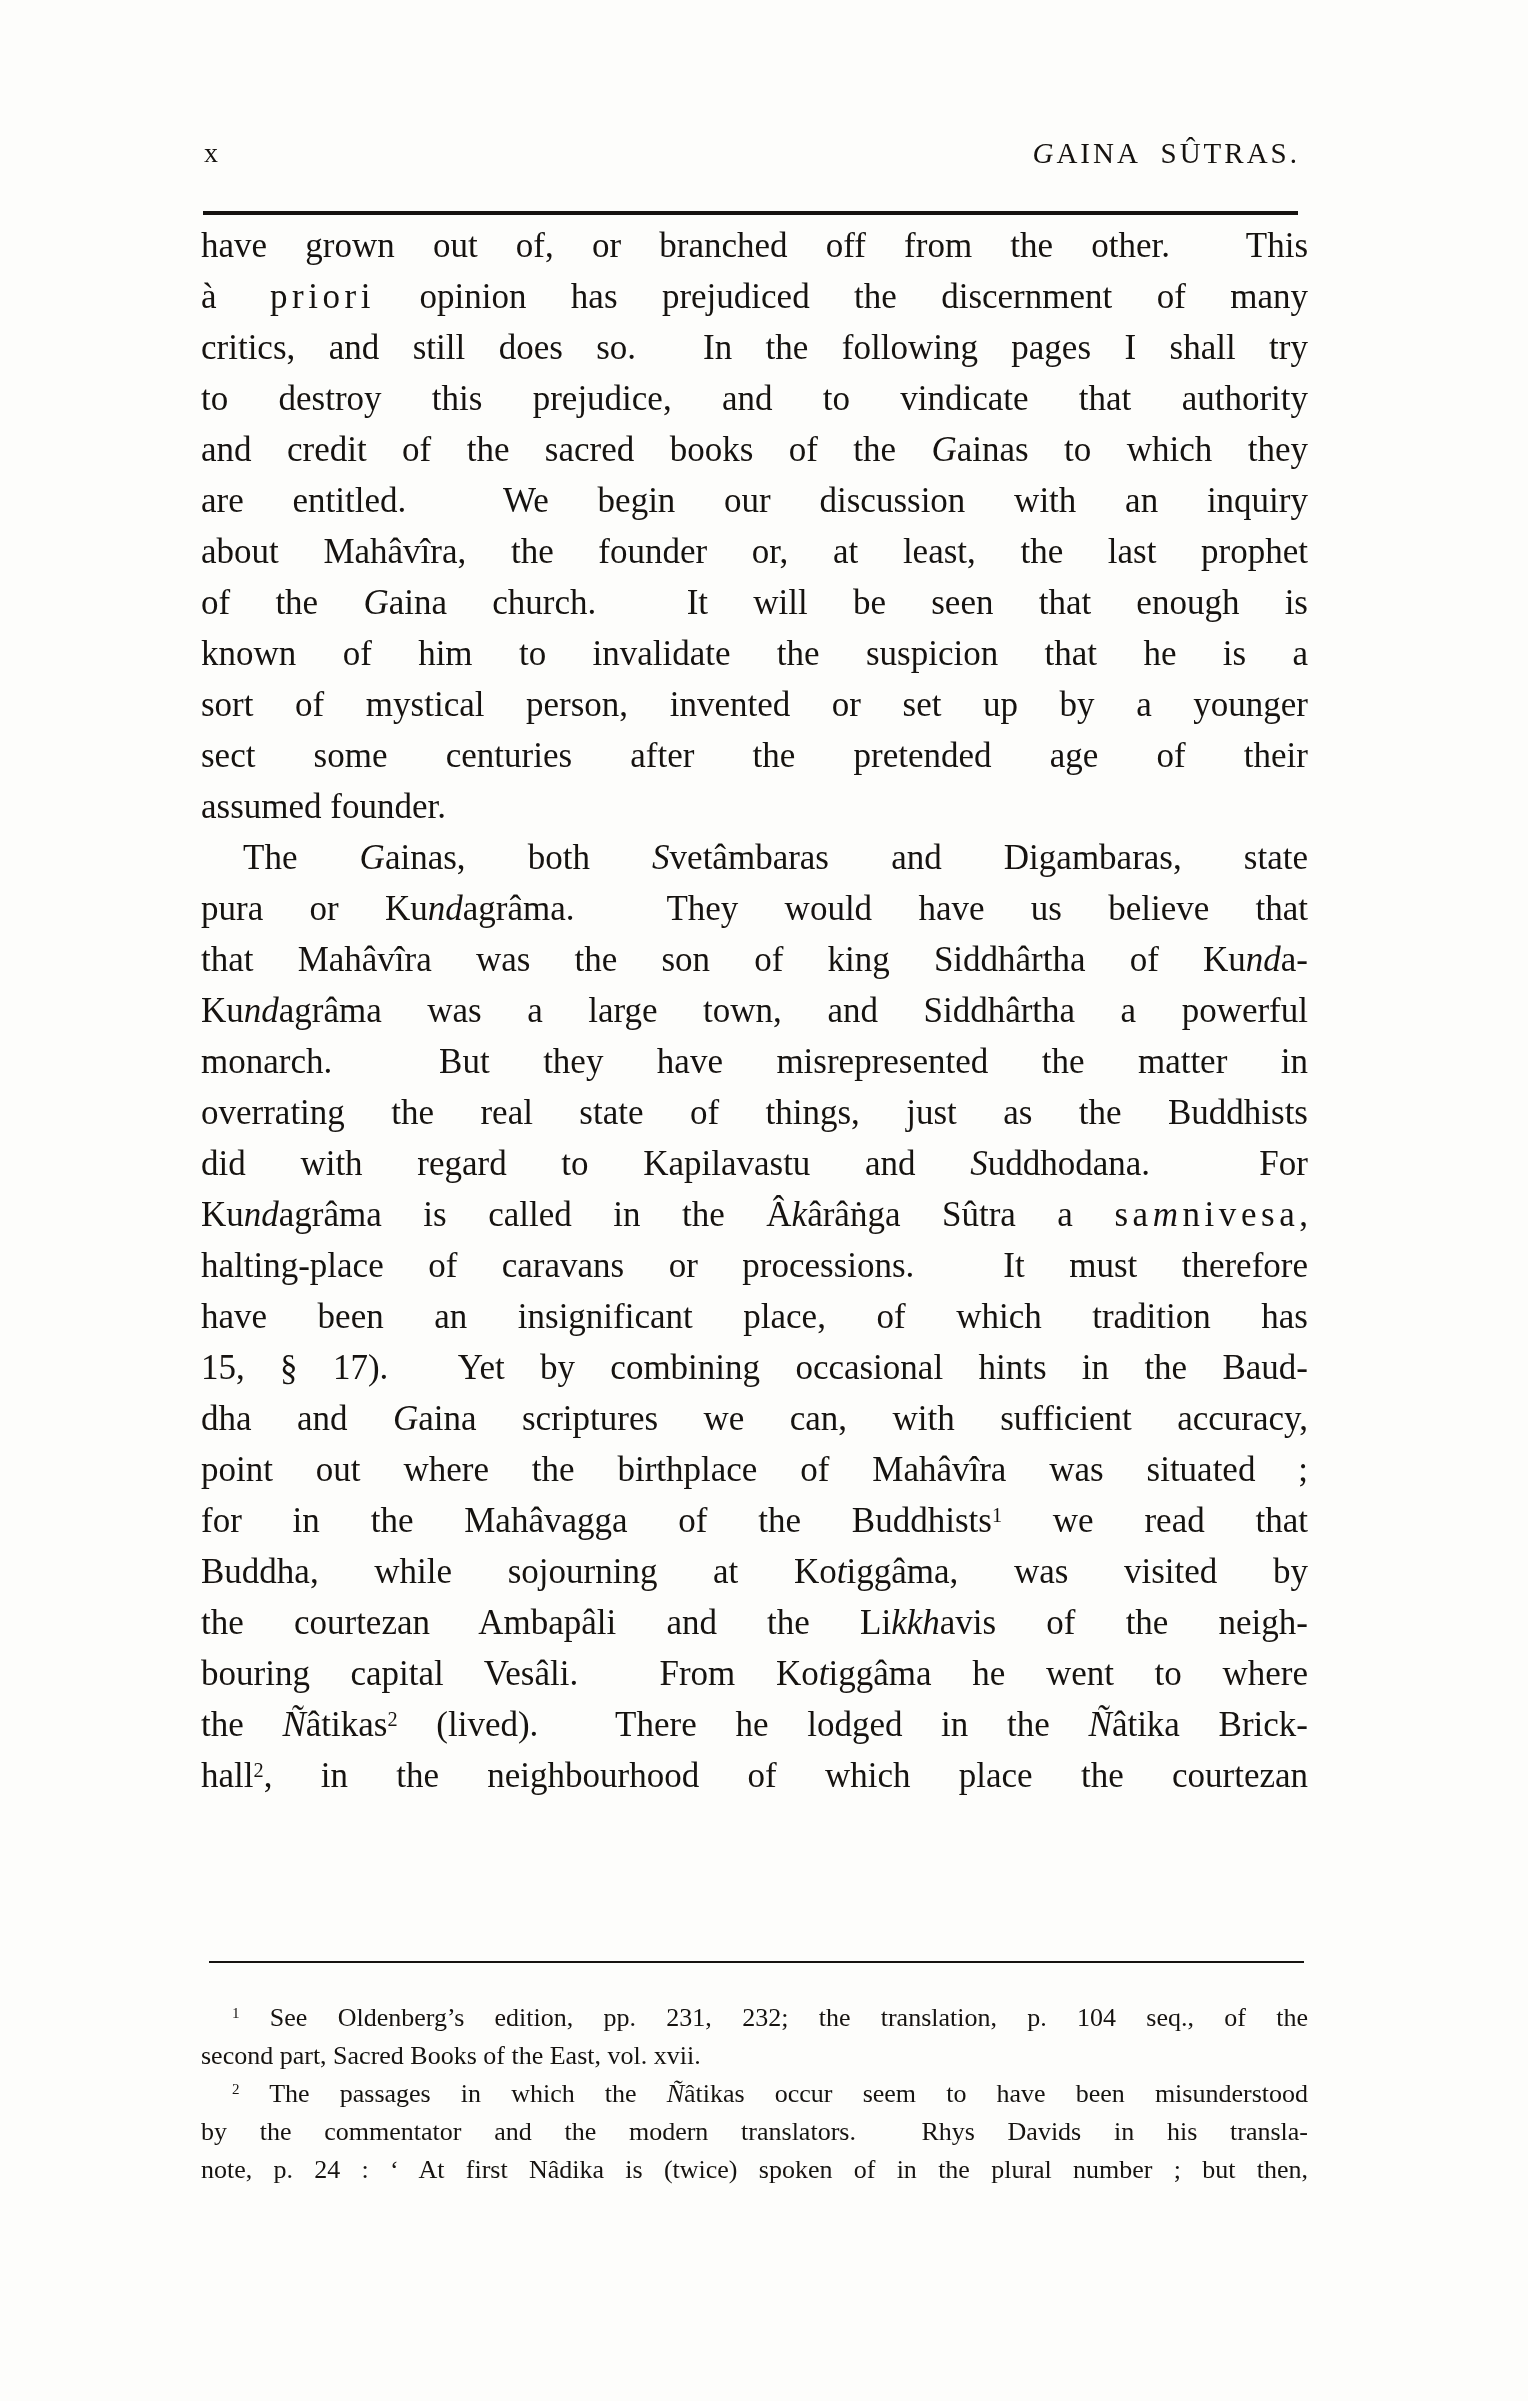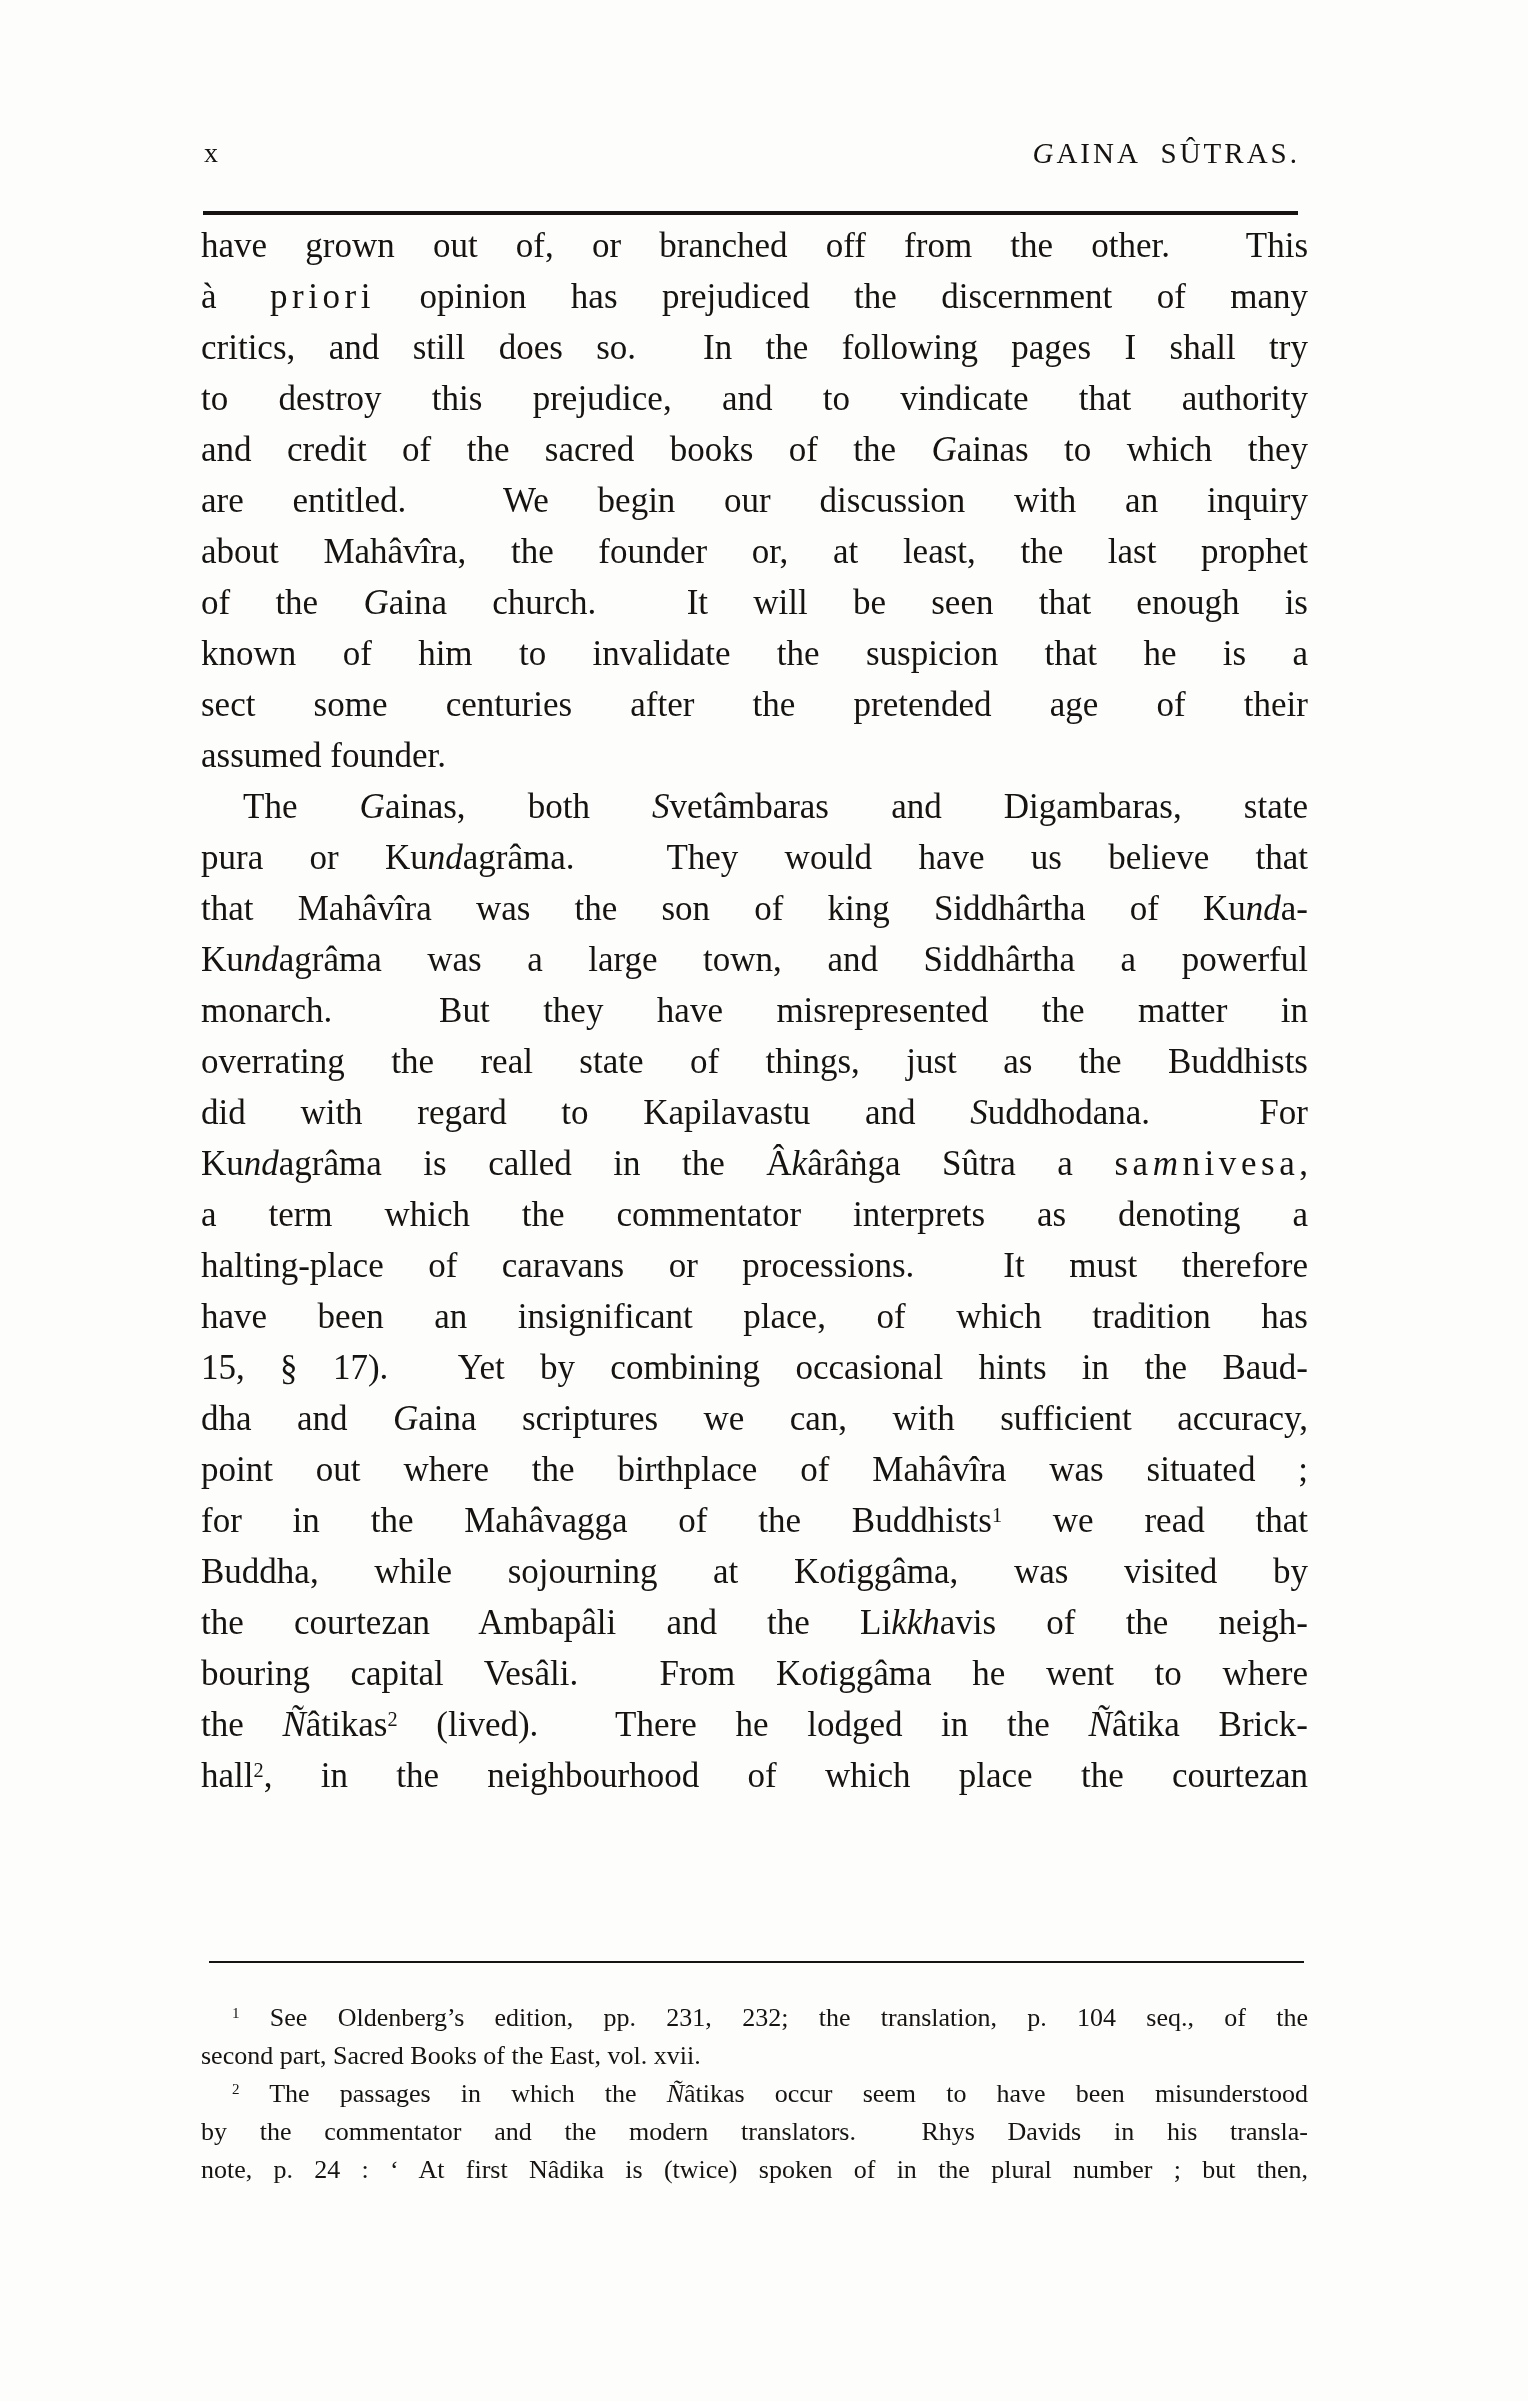--- a/index.html
+++ b/index.html
@@ -95,31 +95,31 @@
     <div id="body-lines">
         <div class="bline">have grown out of, or branched off from the other.&nbsp; This</div>
         <div class="bline"><span class="ls">à priori</span> opinion has prejudiced the discernment of many</div>
         <div class="bline">critics, and still does so.&nbsp; In the following pages I shall try</div>
         <div class="bline">to destroy this prejudice, and to vindicate that authority</div>
         <div class="bline">and credit of the sacred books of the <i>G</i>ainas to which they</div>
         <div class="bline">are entitled.&nbsp; We begin our discussion with an inquiry</div>
         <div class="bline">about Mahâvîra, the founder or, at least, the last prophet</div>
         <div class="bline">of the <i>G</i>aina church.&nbsp; It will be seen that enough is</div>
         <div class="bline">known of him to invalidate the suspicion that he is a</div>
+        <div class="bline">sort of mystical person, invented or set up by a younger</div>
         <div class="bline">sect some centuries after the pretended age of their</div>
         <div class="bline short">assumed founder.</div>
         <div class="bline ind">The <i>G</i>ainas, both <i>S</i>vetâmbaras and Digambaras, state</div>
         <div class="bline">pura or Ku<i>nd</i>agrâma.&nbsp; They would have us believe that</div>
         <div class="bline">that Mahâvîra was the son of king Siddhârtha of Ku<i>nd</i>a-</div>
         <div class="bline">Ku<i>nd</i>agrâma was a large town, and Siddhârtha a powerful</div>
         <div class="bline">monarch.&nbsp; But they have misrepresented the matter in</div>
         <div class="bline">overrating the real state of things, just as the Buddhists</div>
         <div class="bline">did with regard to Kapilavastu and <i>S</i>uddhodana.&nbsp; For</div>
         <div class="bline">Ku<i>nd</i>agrâma is called in the Â<i>k</i>ârâṅga Sûtra a <span class="ls">sa<i>m</i>nivesa</span>,</div>
-        <div class="bline">a term which the commentator interprets as denoting a</div>
         <div class="bline">halting-place of caravans or processions.&nbsp; It must therefore</div>
         <div class="bline">have been an insignificant place, of which tradition has</div>
         <div class="bline">15, § 17).&nbsp; Yet by combining occasional hints in the Baud-</div>
         <div class="bline">dha and <i>G</i>aina scriptures we can, with sufficient accuracy,</div>
         <div class="bline">point out where the birthplace of Mahâvîra was situated ;</div>
         <div class="bline">for in the Mahâvagga of the Buddhists<sup>1</sup> we read that</div>
         <div class="bline">Buddha, while sojourning at Ko<i>t</i>iggâma, was visited by</div>
         <div class="bline">the courtezan Ambapâli and the Li<i>kkh</i>avis of the neigh-</div>
         <div class="bline">bouring capital Vesâli.&nbsp; From Ko<i>t</i>iggâma he went to where</div>
         <div class="bline">the <i>Ñ</i>âtikas<sup>2</sup> (lived).&nbsp; There he lodged in the <i>Ñ</i>âtika Brick-</div>

